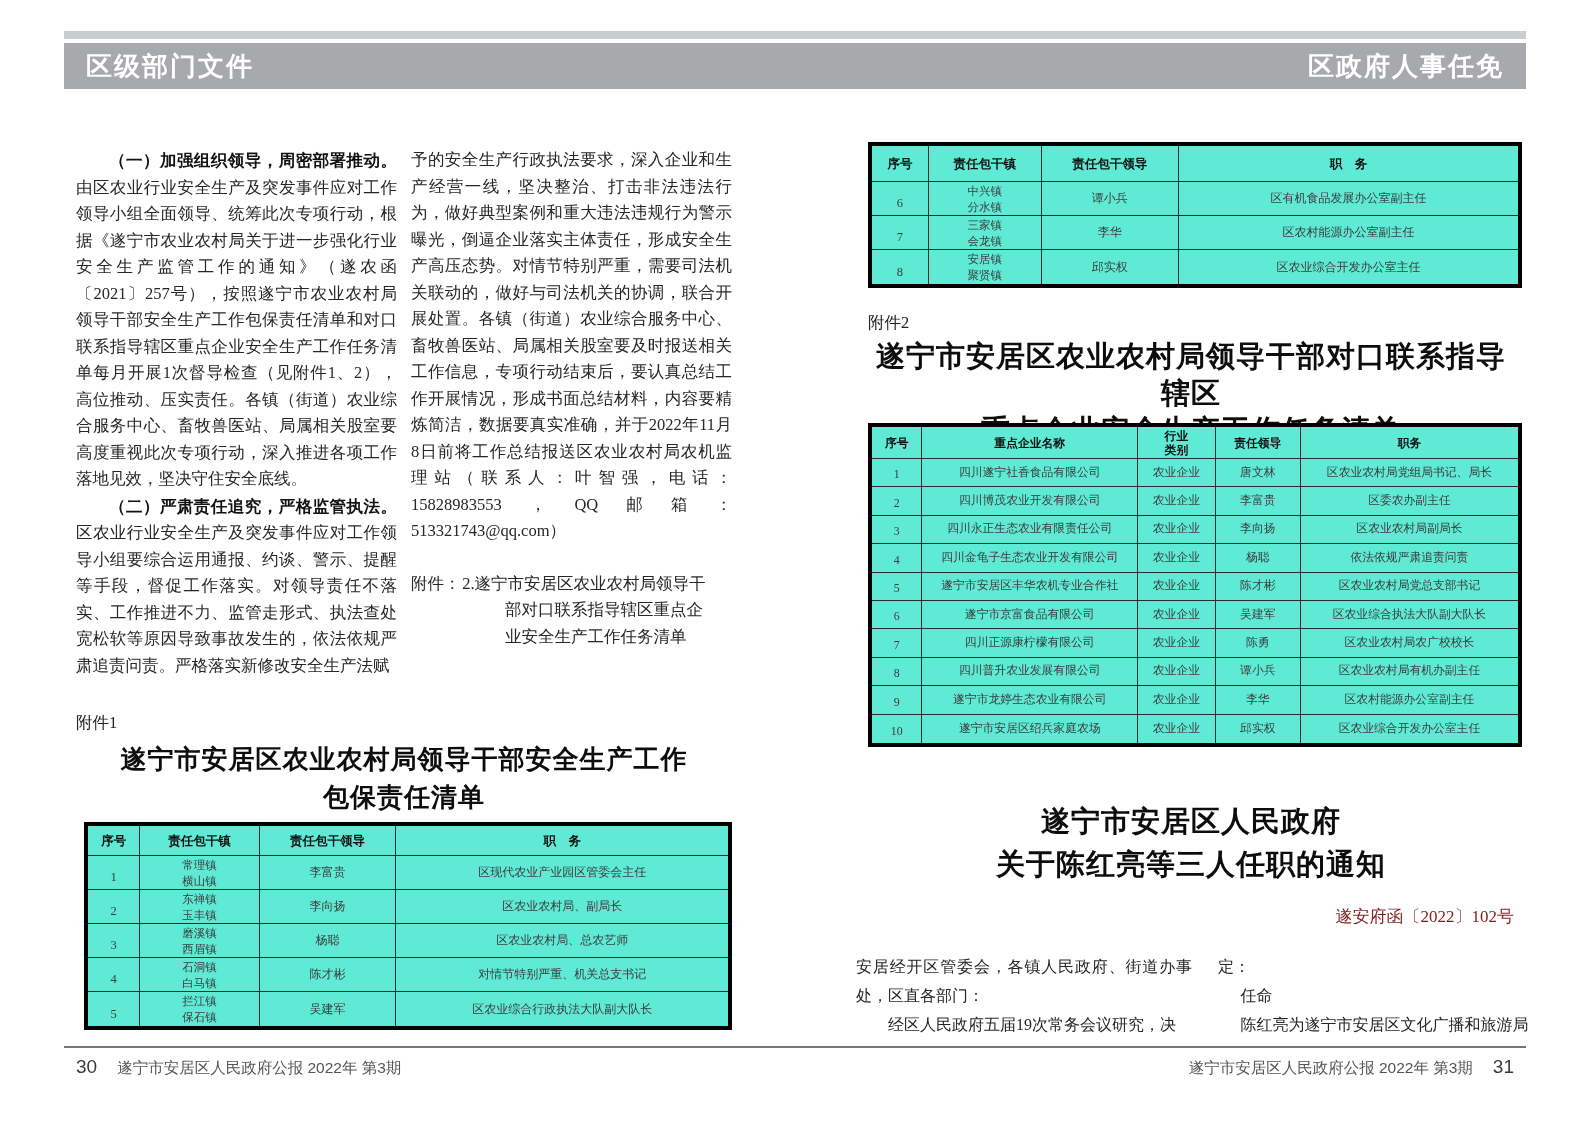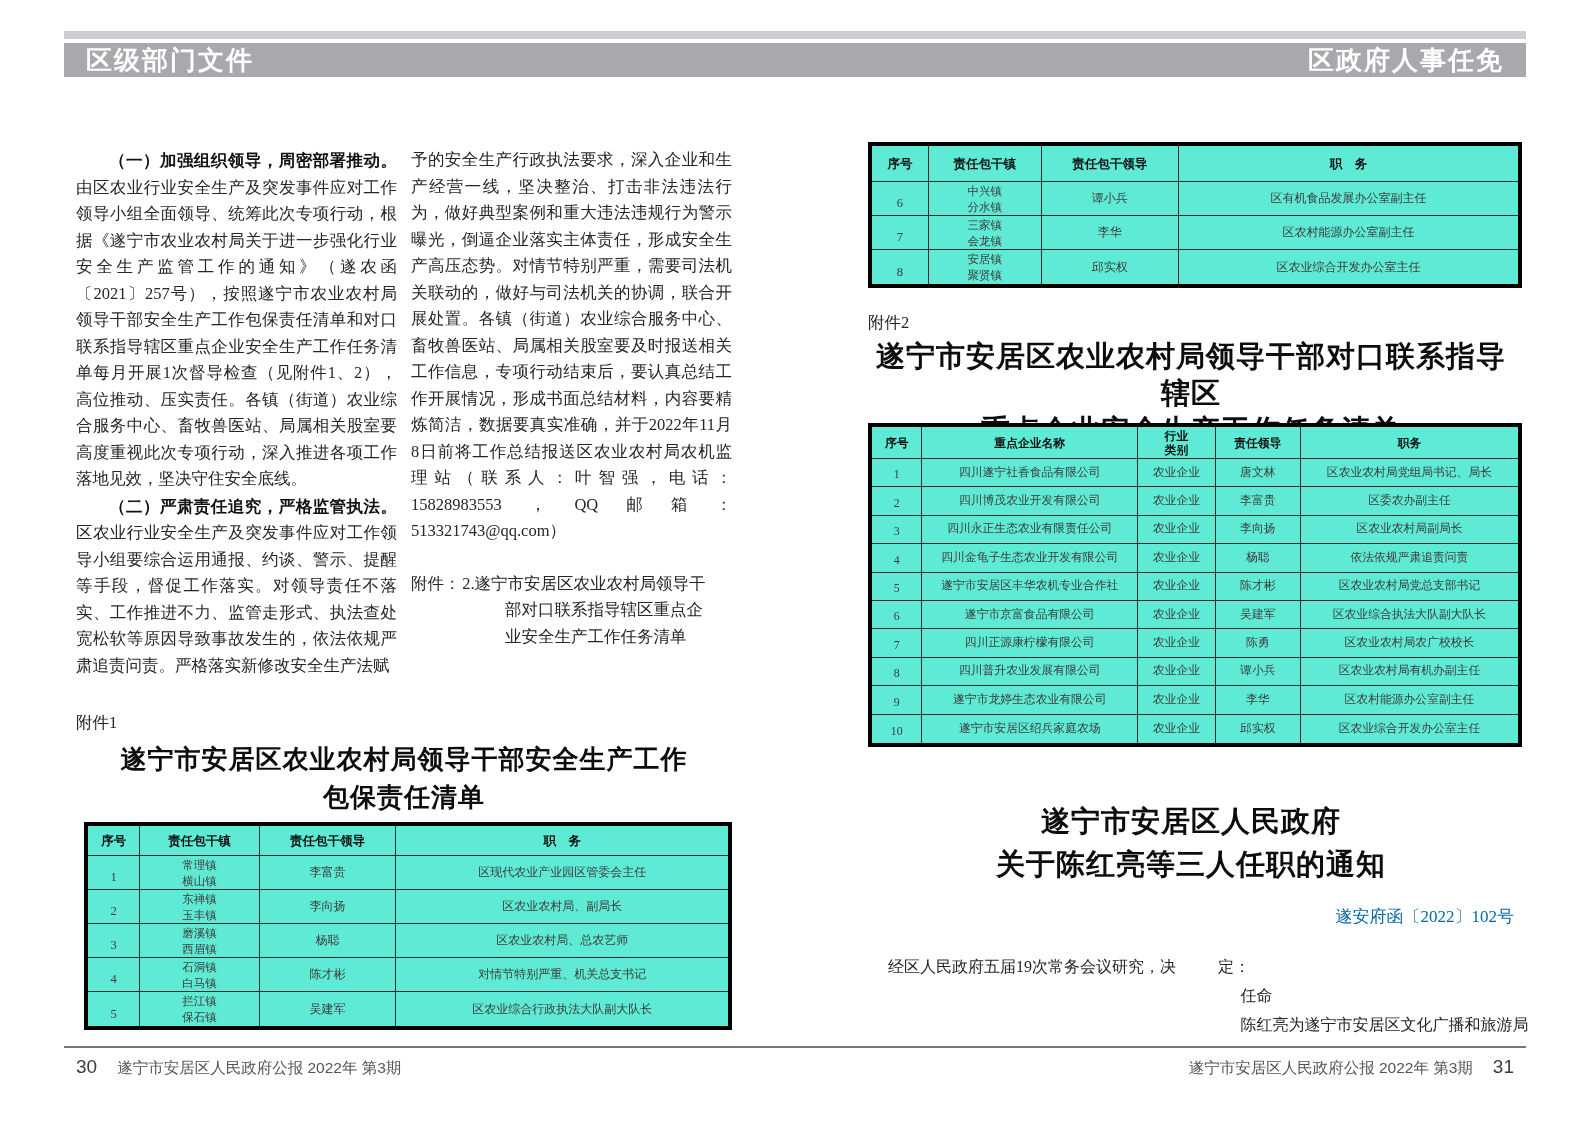--- a/index.html
+++ b/index.html
@@ -1,20 +1,20 @@
 <!DOCTYPE html>
 <html><head>
 <meta charset="utf-8">
 <style>
   html,body{margin:0;padding:0;background:#ffffff;}
   .sheet{position:relative;width:1587px;height:1122px;background:#ffffff;overflow:hidden;
          font-family:"Liberation Serif","DejaVu Serif",serif;color:#222;}
   
   .topstrip{position:absolute;left:64px;top:31px;width:1462px;height:8px;background:#cbcdce;}
-  .band{position:absolute;left:64px;top:43px;width:1462px;height:34px;background:#a7a9ac;
+  .band{position:absolute;left:64px;top:43px;width:1462px;height:46px;background:#a7a9ac;
         display:flex;justify-content:space-between;align-items:center;padding:0 22px;box-sizing:border-box;}
   .band span{font-family:"Liberation Sans","DejaVu Sans",sans-serif;font-weight:700;font-size:26px;
              color:#ffffff;letter-spacing:2px;}
   
   .lp-cols{position:absolute;left:76px;top:147px;width:656px;display:flex;gap:14px;}
   .col{width:321px;font-size:16.5px;line-height:26.5px;text-align:justify;color:#262626;}
   .para{margin:0;text-indent:2em;}
   .para.noindent{text-indent:0;}
   .lead{font-family:"Liberation Sans","DejaVu Sans",sans-serif;font-weight:700;color:#111;}
   .attach{margin-top:26px;display:flex;}
@@ -45,21 +45,21 @@
               grid-template-columns:8.8% 17.5% 21.2% 52.5%;
               grid-template-rows:36px repeat(3,34px);}
   #annex2-table{left:868px;top:423px;width:646px;
                 grid-template-columns:7.8% 33.4% 12% 13.2% 33.6%;
                 grid-template-rows:32px repeat(10,28.4px);}
   #annex2-table .cell{font-size:11.8px;}
   
   .notice-title{position:absolute;left:868px;top:800px;width:646px;text-align:center;
                 font-family:"Liberation Sans","DejaVu Sans",sans-serif;font-weight:900;
                 font-size:29px;line-height:43px;color:#0d0d0d;letter-spacing:1px;}
-  .docnum{position:absolute;left:868px;top:905px;width:646px;text-align:right;font-size:17px;color:#0369a1;}
+  .docnum{position:absolute;left:868px;top:905px;width:646px;text-align:right;font-size:17px;color:#7f1d1d;}
   .notice-col{position:absolute;top:952px;font-size:16px;line-height:29px;text-align:justify;color:#262626;}
   #notice-col1{left:856px;width:336px;}
   #notice-col2{left:1218px;width:316px;text-align:left;}
   .notice-col p{margin:0;}
   .ind2{text-indent:2em;}
   .ind15{text-indent:1.4em;}
   
   .footrule{position:absolute;left:64px;top:1046px;width:1462px;height:2px;background:#767676;}
   .footer{position:absolute;top:1056px;font-family:"Liberation Sans","DejaVu Sans",sans-serif;color:#555;
           font-size:15.5px;display:flex;align-items:baseline;gap:20px;}
@@ -216,20 +216,21 @@
       <div class="cell lastrow">邱实权</div>
       <div class="cell lastcol lastrow">区农业综合开发办公室主任</div>
     </div>
 
   <div class="notice-title">
     <div>遂宁市安居区人民政府</div>
     <div>关于陈红亮等三人任职的通知</div>
   </div>
   <div class="docnum">遂安府函〔2022〕102号</div>
   <div class="notice-col" id="notice-col1">
+    <p>安居经开区管委会，各镇人民政府、街道办事处，区直各部门：</p>
     <p class="ind2">经区人民政府五届19次常务会议研究，决</p>
   </div>
   <div class="notice-col" id="notice-col2">
     <p>定：</p>
     <p class="ind15">任命</p>
     <p class="ind15">陈红亮为遂宁市安居区文化广播和旅游局</p>
   </div>
 
   <div class="footrule"></div>
   <div class="footer" id="footer-left">

